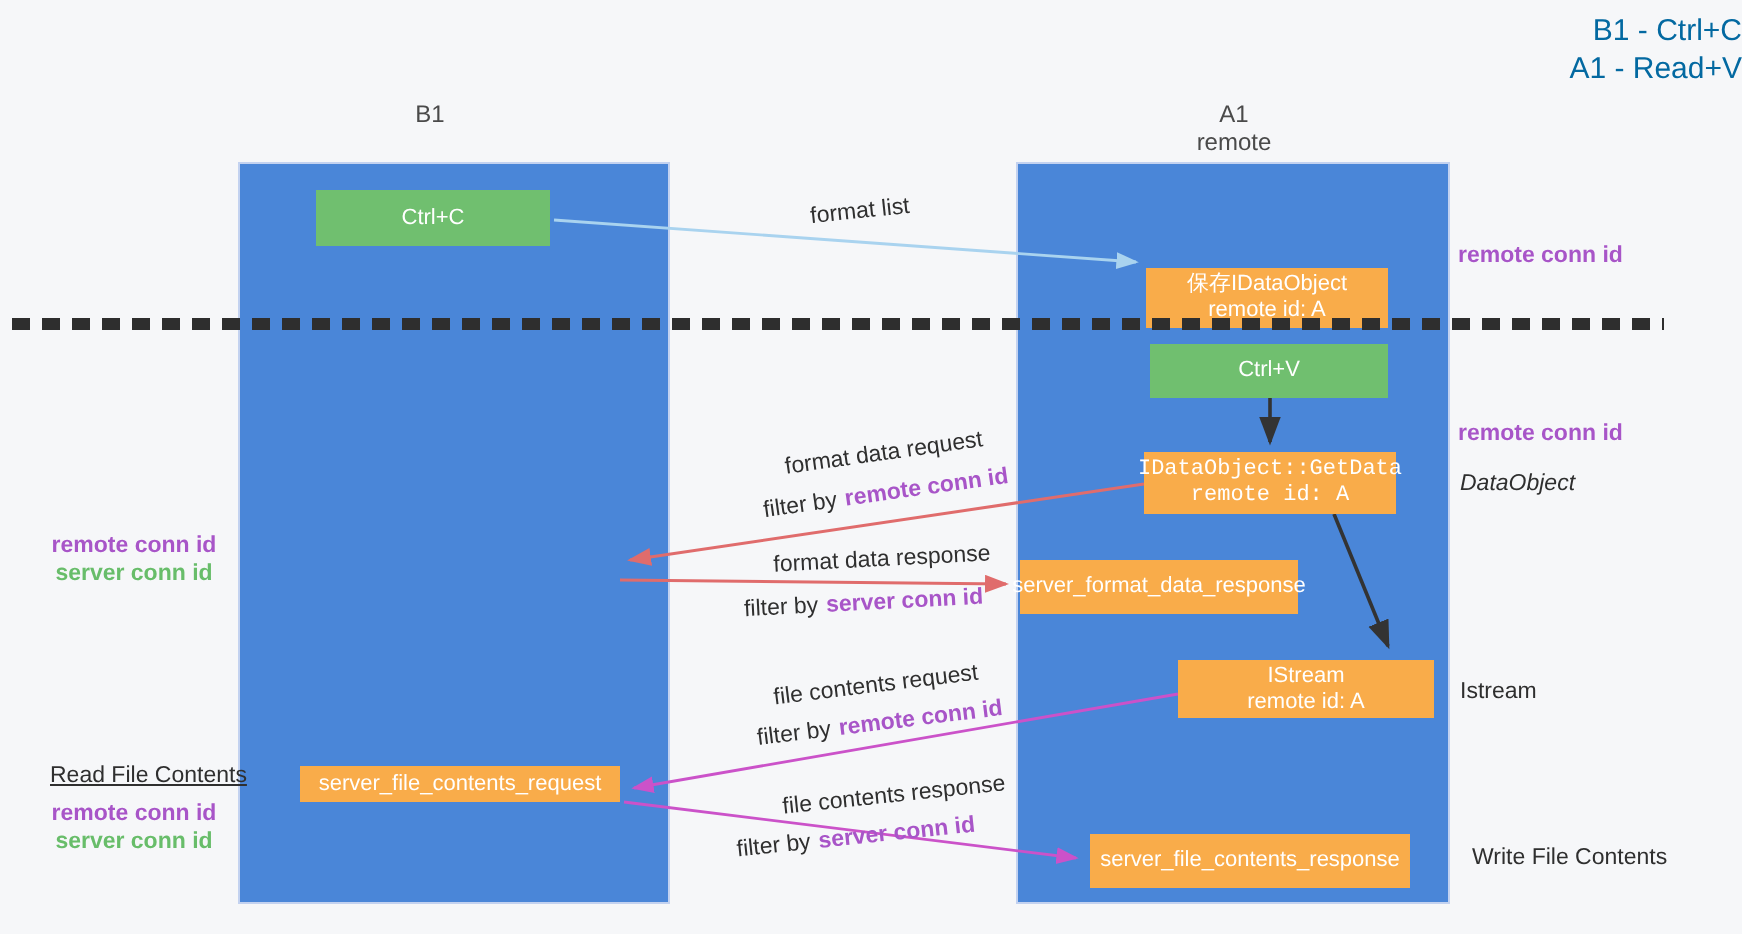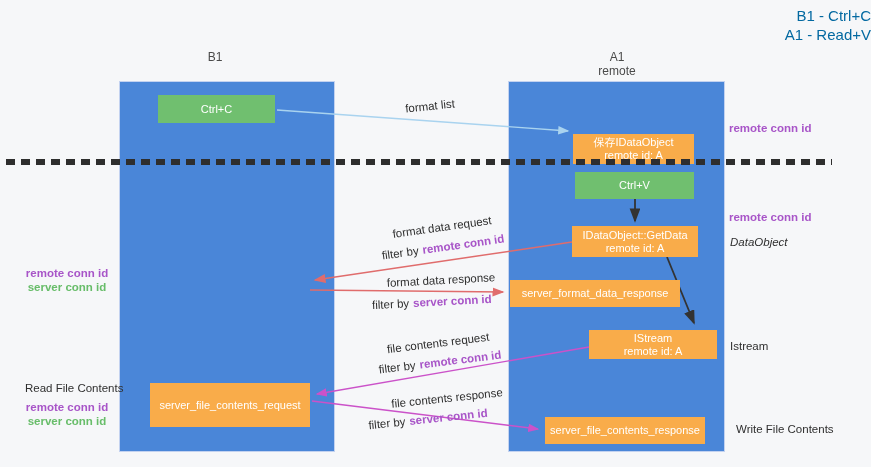--- a/index.html
+++ b/index.html
@@ -107,36 +107,36 @@
 
   <div class="node orange" style="left:573px;top:118px;width:121px;height:30px;margin-top:16px;">
     <span>保存IDataObject</span>
     <span>remote id: A</span>
   </div>
 
   <div class="node green" style="left:575px;top:172px;width:119px;height:27px;text-align:right;">
     <span>Ctrl+V</span>
   </div>
 
-  <div class="node orange" style="left:572px;top:226px;width:126px;height:31px;">
+  <div class="node orange" style="left:572px;top:226px;width:126px;height:31px;font-family:Liberation Mono, monospace;">
     <span>IDataObject::GetData</span>
     <span>remote id: A</span>
   </div>
 
 
-  <div class="node orange" style="left:510px;top:280px;width:170px;height:27px;">
+  <div class="node orange" style="left:510px;top:280px;width:139px;height:27px;">
     <span>server_format_data_response</span>
   </div>
 
   <div class="node orange" style="left:589px;top:330px;width:128px;height:29px;">
     <span>IStream</span>
     <span>remote id: A</span>
   </div>
 
-  <div class="node orange" style="left:150px;top:383px;width:160px;height:44px;">
+  <div class="node orange" style="left:150px;top:383px;width:160px;height:18px;">
     <span>server_file_contents_request</span>
   </div>
 
   <div class="node orange" style="left:545px;top:417px;width:160px;height:27px;">
     <span>server_file_contents_response</span>
   </div>
 
   <div class="flow-label" style="left:385px;top:100px;width:90px;transform:rotate(-6deg);">format list</div>
 
   <div class="flow-label" style="left:388px;top:221px;width:108px;transform:rotate(-8deg);">format data request</div>
@@ -162,19 +162,19 @@
   <div class="side-label purple" style="left:729px;top:122px;">remote conn id</div>
   <div class="side-label purple" style="left:729px;top:211px;">remote conn id</div>
   <div class="side-label" style="left:730px;top:236px;font-style:italic;">DataObject</div>
   <div class="side-label" style="left:730px;top:340px;">Istream</div>
   <div class="side-label" style="left:736px;top:423px;">Write File Contents</div>
 
   <div class="side-label stack" style="left:18px;top:266px;width:98px;">
     <div class="purple">remote conn id</div>
     <div class="green-txt">server conn id</div>
   </div>
-  <div class="side-label" style="left:25px;top:382px;">Read File Contents</div>
+  <div class="side-label" style="left:25px;top:382px;text-decoration:underline;">Read File Contents</div>
   <div class="side-label stack" style="left:18px;top:400px;width:98px;">
     <div class="purple">remote conn id</div>
     <div class="green-txt">server conn id</div>
   </div>
 
 </div>
 
 </body></html>

